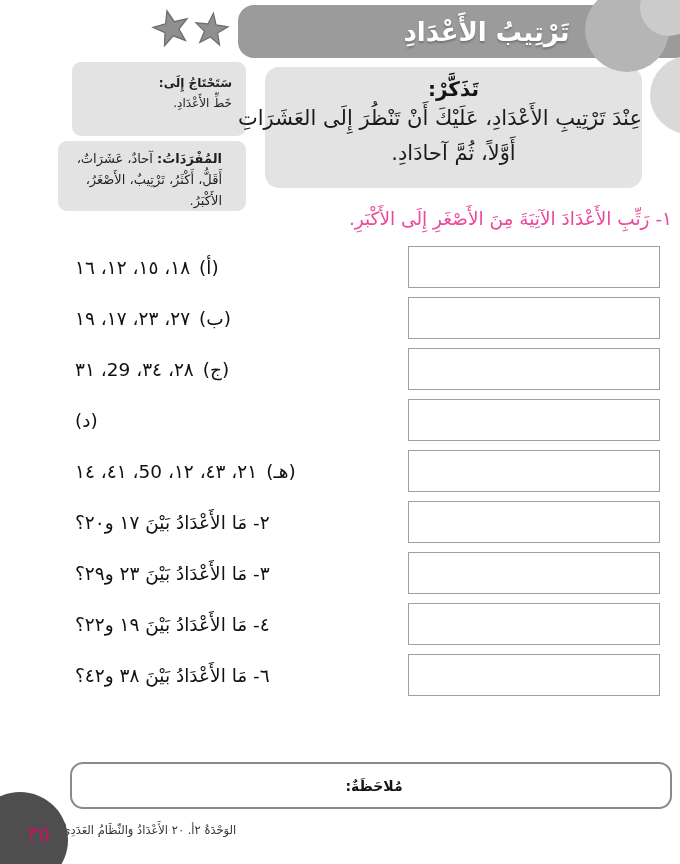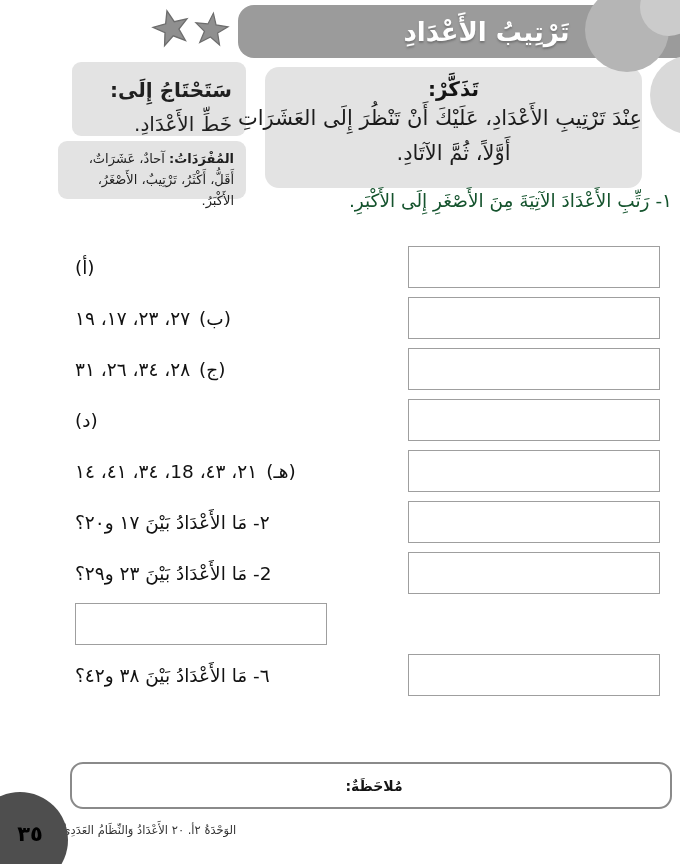--- a/index.html
+++ b/index.html
@@ -27,37 +27,37 @@
 
   .star { position:absolute; z-index:2; }
   .star-1 { left:151px; top:7px;  width:40px; height:40px; transform:rotate(-14deg); }
   .star-2 { left:193px; top:10px; width:37px; height:37px; transform:rotate(7deg); }
 
   
   .side-box {
     position:absolute; background:#e3e3e3; border-radius:9px;
     direction:rtl; text-align:right; color:#1f1f1f;
   }
-  .materials-box { left:72px; top:62px; width:174px; height:74px; padding:11px 14px 0 10px; font-size:20px; line-height:1.7; }
+  .materials-box { left:72px; top:62px; width:174px; height:74px; padding:11px 14px 0 10px; font-size:12px; line-height:1.7; }
   .materials-box .box-title { font-weight:bold; }
-  .vocab-box { left:58px; top:141px; width:188px; height:58px; padding:8px 12px 0 8px; font-size:13px; line-height:1.6; }
+  .vocab-box { left:58px; top:141px; width:188px; height:70px; padding:8px 24px 0 8px; font-size:13px; line-height:1.6; }
   .vocab-box .box-label { font-weight:bold; }
 
   
   .remember-box {
     position:absolute; left:265px; top:67px; width:377px; height:121px;
     background:#e3e3e3; border-radius:14px; z-index:0; text-align:center; direction:rtl;
   }
   .remember-title { margin-top:10px; font-size:20px; font-weight:bold; color:#141414; }
   .remember-line { font-size:21px; line-height:1.65; white-space:nowrap; color:#1c1c1c; }
 
   
   .exercise-heading {
-    position:absolute; right:8px; top:190px; direction:rtl; text-align:right;
-    font-size:18.5px; color:#14532d; white-space:nowrap;
+    position:absolute; right:8px; top:208px; direction:rtl; text-align:right;
+    font-size:18.5px; color:#ec4899; white-space:nowrap;
   }
   .rows {
     position:absolute; left:75px; right:20px; top:246px;
   }
   .row {
     display:flex; flex-direction:row-reverse; justify-content:space-between; align-items:center;
     height:42px; margin-bottom:9px;
   }
   .answer-box {
     width:252px; height:42px; background:#ffffff;
@@ -81,21 +81,21 @@
   .footer-text {
     position:absolute; left:0; top:823px; width:332px;
     direction:rtl; text-align:left; font-size:11.5px; color:#333; white-space:nowrap; z-index:1;
   }
   .page-badge {
     position:absolute; left:-28px; top:792px; width:96px; height:96px;
     border-radius:50%; background:#4e4e4e; z-index:5;
   }
   .page-number {
     position:absolute; left:10px; top:822px; width:40px; z-index:6;
-    text-align:center; color:#000000; font-size:21px; font-weight:bold;
+    color:#be185d; font-size:21px; font-weight:normal;
   }
 </style>
 </head>
 <body>
 
 <div class="page">
 
   <div class="banner">
     <div class="banner-title">تَرْتِيبُ الأَعْدَادِ</div>
   </div>
@@ -116,76 +116,78 @@
   </div>
 
   <div class="side-box vocab-box">
     <span class="box-label">المُفْرَدَاتُ:</span>
     <span>آحادٌ، عَشَرَاتٌ، أَقَلُّ، أَكْثَرُ، تَرْتِيبٌ، الأَصْغَرُ، الأَكْبَرُ.</span>
   </div>
 
   <div class="remember-box">
     <div class="remember-title">تَذَكَّرْ:</div>
     <div class="remember-line">عِنْدَ تَرْتِيبِ الأَعْدَادِ، عَلَيْكَ أَنْ تَنْظُرَ إِلَى العَشَرَاتِ</div>
-    <div class="remember-line">أَوَّلاً، ثُمَّ الآتَادِ.</div>
+    <div class="remember-line">أَوَّلاً، ثُمَّ آحادَادِ.</div>
   </div>
 
   <div class="exercise-heading">١- رَتِّبِ الأَعْدَادَ الآتِيَةَ مِنَ الأَصْغَرِ إِلَى الأَكْبَرِ.</div>
 
   <div class="rows">
 
     <div class="row">
       <div class="row-text">
         <span>(أ)</span>
+        <span>١٨، ١٥، ١٢، ١٦</span>
       </div>
       <div class="answer-box"></div>
     </div>
 
     <div class="row">
       <div class="row-text">
         <span>(ب)</span>
         <span>٢٧، ٢٣، ١٧، ١٩</span>
       </div>
       <div class="answer-box"></div>
     </div>
 
     <div class="row">
       <div class="row-text">
         <span>(ج)</span>
-        <span>٢٨، ٣٤، ٢٦، ٣١</span>
+        <span>٢٨، ٣٤، 29، ٣١</span>
       </div>
       <div class="answer-box"></div>
     </div>
 
     <div class="row">
       <div class="row-text">
         <span>(د)</span>
       </div>
       <div class="answer-box"></div>
     </div>
 
     <div class="row">
       <div class="row-text">
         <span>(هـ)</span>
-        <span>٢١، ٤٣، 18، ٣٤، ٤١، ١٤</span>
+        <span>٢١، ٤٣، ١٢، 50، ٤١، ١٤</span>
       </div>
       <div class="answer-box"></div>
     </div>
 
     <div class="row">
       <div class="row-text">٢- مَا الأَعْدَادُ بَيْنَ ١٧ و٢٠؟</div>
       <div class="answer-box"></div>
     </div>
 
     <div class="row">
-      <div class="row-text">2- مَا الأَعْدَادُ بَيْنَ ٢٣ و٢٩؟</div>
-      <div class="answer-box"></div>
-    </div>
-
-    <div class="row">
+      <div class="row-text">٣- مَا الأَعْدَادُ بَيْنَ ٢٣ و٢٩؟</div>
+      <div class="answer-box"></div>
+    </div>
+
+    <div class="row">
+      <div class="row-text">٤- مَا الأَعْدَادُ بَيْنَ ١٩ و٢٢؟</div>
       <div class="answer-box"></div>
     </div>
 
 
     <div class="row">
       <div class="row-text">٦- مَا الأَعْدَادُ بَيْنَ ٣٨ و٤٢؟</div>
       <div class="answer-box"></div>
     </div>
 
   </div>

